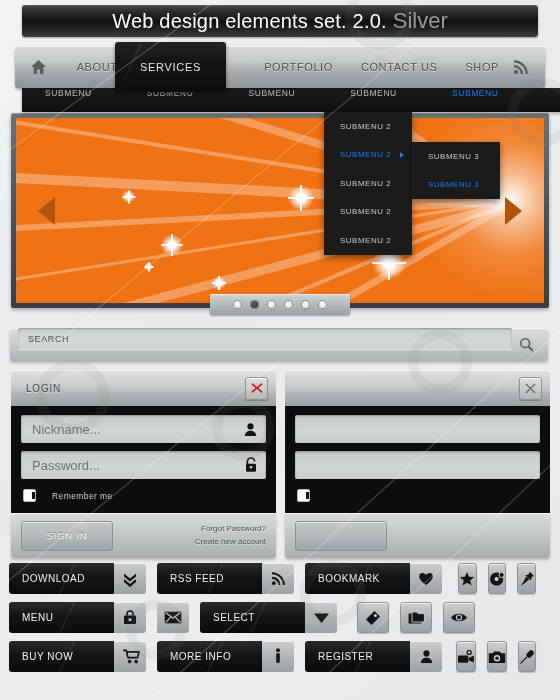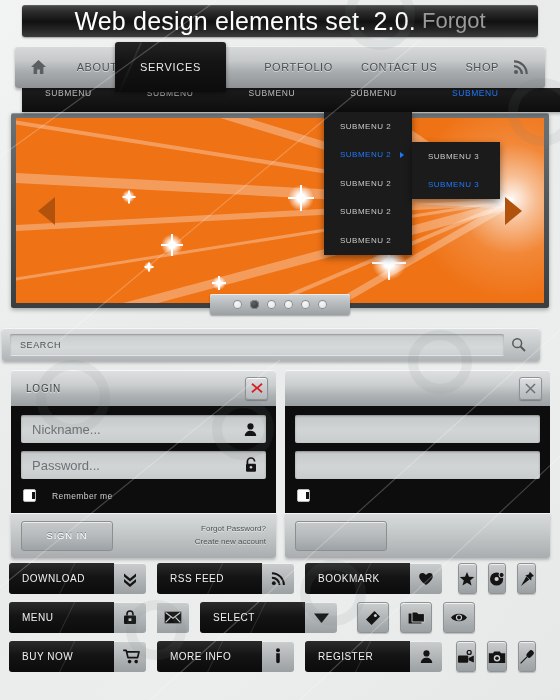--- a/index.html
+++ b/index.html
@@ -24,21 +24,21 @@
 
   
   .titlebar {
     position:absolute; left:22px; top:5px; width:516px; height:32px;
     border-radius:3px;
     background: linear-gradient(180deg,#4a4a4a 0%,#2b2b2b 22%,#111 52%,#262626 78%,#3c3c3c 100%);
     box-shadow: 0 1px 2px rgba(0,0,0,.35), inset 0 1px 0 rgba(255,255,255,.12);
     display:flex; align-items:center; justify-content:center;
     z-index:10;
   }
-  .titlebar .t1 { color:#fff; font-size:25px; letter-spacing:.2px; }
+  .titlebar .t1 { color:#fff; font-size:20px; letter-spacing:.2px; }
   .titlebar .t2 { color:#9a9a9a; font-size:22px; margin-left:6px; }
 
   
   .navwrap { position:absolute; left:15px; top:46px; width:530px; height:42px; z-index:20; }
   .navbar {
     position:absolute; inset:0;
     background: linear-gradient(180deg,#d8dadb 0%,#c6c9ca 35%,#a9adaf 60%,#8e9295 100%);
     border-radius:3px;
     box-shadow: 0 2px 3px rgba(0,0,0,.28), inset 0 1px 0 rgba(255,255,255,.65);
   }
@@ -151,25 +151,25 @@
   }
   .dot {
     width:9px; height:9px; border-radius:50%;
     background: radial-gradient(circle at 40% 35%, #f6f7f7, #dcdedf);
     box-shadow: inset 0 0 0 1px #878c8e;
   }
   .dot.active { background: radial-gradient(circle at 40% 35%, #5c6062, #2a2d2f); }
 
   
   .searchbar {
-    position:absolute; left:2px; top:328px; width:538px; height:33px;
+    position:absolute; left:10px; top:328px; width:538px; height:33px;
     border-radius:3px;
     background: linear-gradient(180deg,#dcdedf 0%,#cacdce 45%,#b0b4b6 100%);
     box-shadow:0 2px 3px rgba(0,0,0,.25), inset 0 1px 0 rgba(255,255,255,.7);
-    display:flex; align-items:center; padding:0 8px; z-index:18;
+    display:flex; padding:0 8px; z-index:18;
   }
   .search-field {
     flex:1; height:21px; border-radius:2px;
     background: linear-gradient(180deg,#c9cccd 0%,#d6d9da 60%,#cfd2d3 100%);
     box-shadow: inset 0 1px 2px rgba(0,0,0,.28), 0 1px 0 rgba(255,255,255,.6);
     display:flex; align-items:center; padding-left:10px;
     font-size:9px; letter-spacing:.6px; color:#4d5052;
   }
   .search-btn { width:28px; display:flex; align-items:center; justify-content:center; }
 
@@ -266,21 +266,21 @@
     display:flex; align-items:center; justify-content:center;
   }
   .spacer { width:9px; }
   svg { display:block; }
 </style>
 </head>
 <body>
 
 <div class="titlebar">
   <span class="t1">Web design elements set. 2.0.</span>
-  <span class="t2">Forgot</span>
+  <span class="t2">Silver</span>
 </div>
 
 <div class="navwrap">
   <div class="navbar"></div>
   <div class="nav-items">
     <div class="nav-home">
       <svg width="17" height="16" viewBox="0 0 17 16" aria-hidden="true">
         <path d="M8.5 1 L16 8 H13.4 V15 H9.9 V10.5 H7.1 V15 H3.6 V8 H1 Z" fill="#5b5f61"></path>
       </svg>
     </div>

